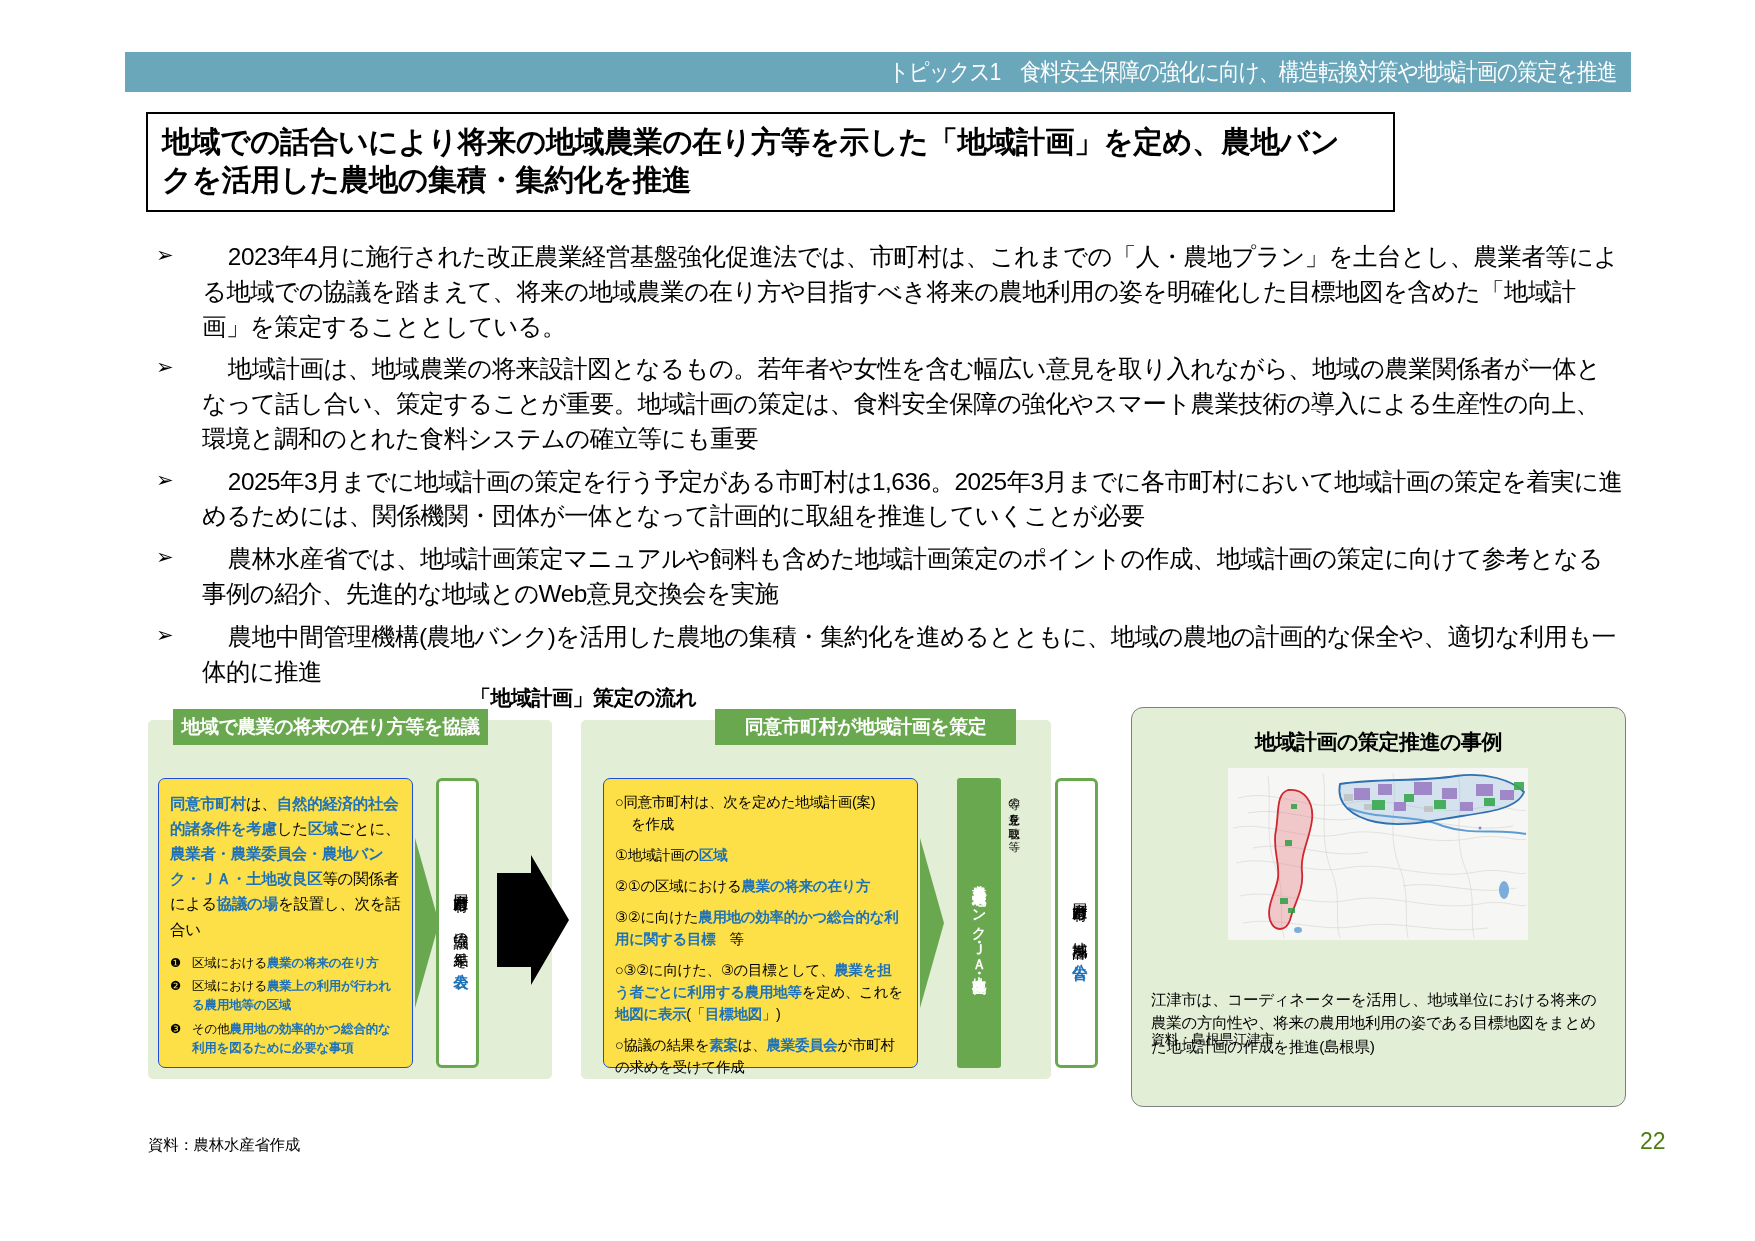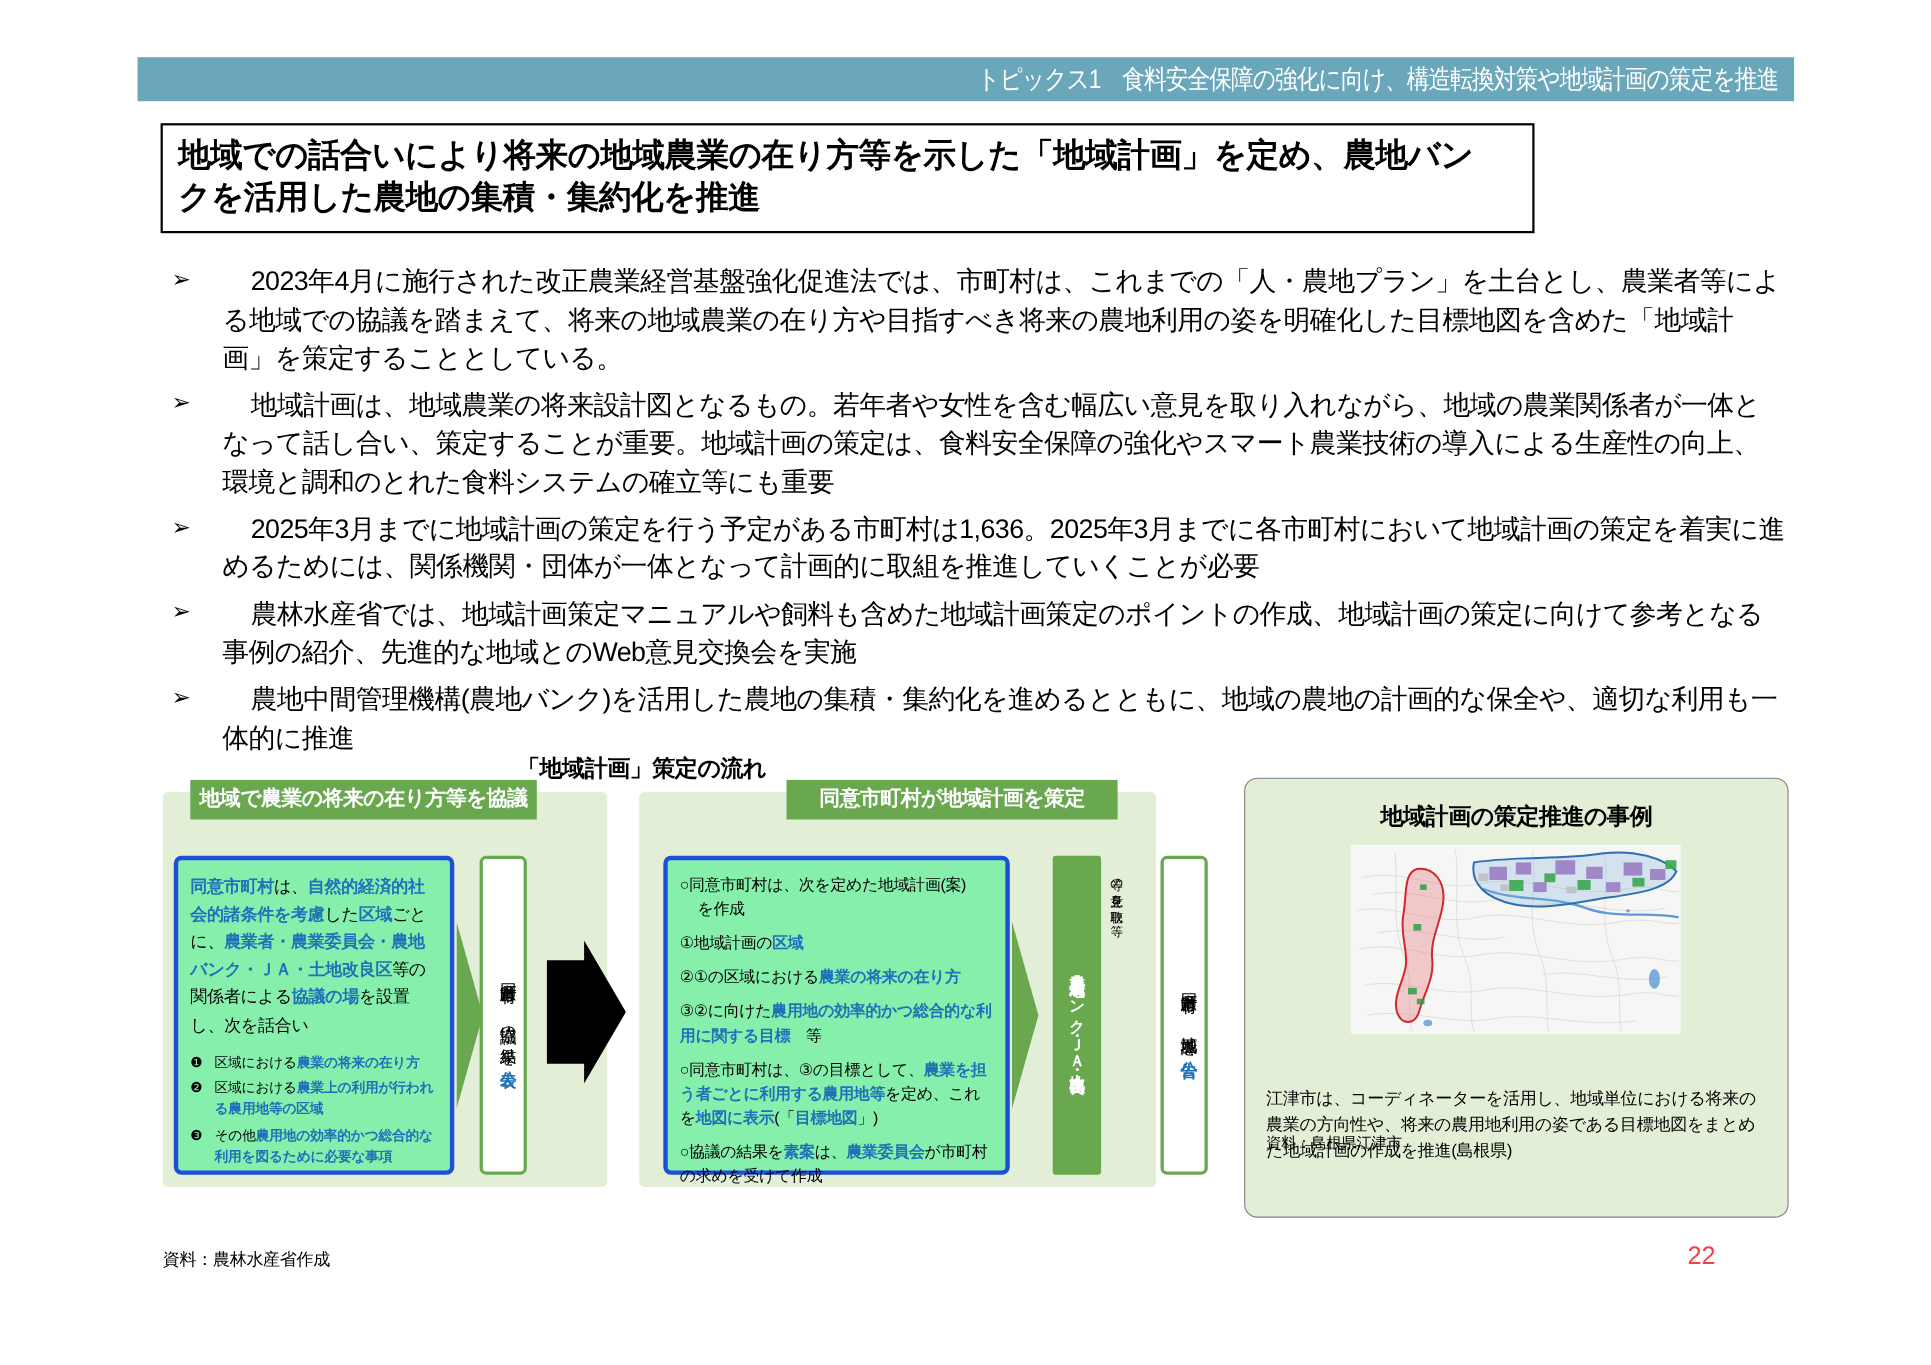--- a/index.html
+++ b/index.html
@@ -58,21 +58,21 @@
 
   .panel-head {
     position:absolute; background:#6aa84f; color:#fff; font-weight:700;
     display:flex; align-items:center; justify-content:center; text-align:center;
     letter-spacing:-0.5px; line-height:1.1;
   }
   .head-a { left:173px; top:709px; width:315px; height:36px; font-size:19px; }
   .head-b { left:715px; top:709px; width:301px; height:36px; font-size:19px; }
 
   .wbox {
-    position:absolute; background:#86efac; border:4px solid #1d4ed8; border-radius:7px;
+    position:absolute; background:#fde047; border:1px solid #1d4ed8; border-radius:7px;
   }
   .box-a { left:158px; top:778px; width:255px; height:290px; padding:12px 11px; }
   .box-b { left:603px; top:778px; width:315px; height:290px; padding:12px 11px; }
 
   .boxtext { font-size:15.5px; line-height:1.62; color:#000; letter-spacing:-0.3px; }
   .boxtext .hi { color:#1f72b8; font-weight:700; }
 
   .numlist { margin-top:12px; }
   .numrow { display:flex; margin-bottom:5px; }
   .numrow .n {
@@ -138,21 +138,21 @@
     position:absolute; left:1151px; top:1030px; width:457px;
     font-size:14px; line-height:1.4; color:#000; letter-spacing:-0.3px;
   }
 
   
   .source-note {
     position:absolute; left:148px; top:1135px; font-size:15.5px; color:#000;
     letter-spacing:-0.3px;
   }
   .page-num {
-    position:absolute; left:1534px; top:1128px; font-size:23px; color:#ef4444;
+    position:absolute; left:1640px; top:1128px; font-size:23px; color:#4d7c0f;
   }
 </style>
 </head>
 <body>
 
 <div class="page">
 
   <div class="header-bar">
     <div class="header-title">トピックス1　食料安全保障の強化に向け、構造転換対策や地域計画の策定を推進</div>
   </div>
@@ -233,21 +233,21 @@
       <div class="orow">
         <span>①地域計画の</span><span class="hi">区域</span>
       </div>
       <div class="orow">
         <span>②①の区域における</span><span class="hi">農業の将来の在り方</span>
       </div>
       <div class="orow">
         <span>③②に向けた</span><span class="hi">農用地の効率的かつ総合的な利用に関する目標</span><span>　等</span>
       </div>
       <div class="orow">
-        <span>○同意市町村は、③の目標として、</span><span class="hi">農業を担う者ごとに利用する農用地等</span><span>を定め、これを</span><span class="hi">地図に表示</span><span>(「</span><span class="hi">目標地図</span><span>」)</span>
+        <span>○③②に向けた、③の目標として、</span><span class="hi">農業を担う者ごとに利用する農用地等</span><span>を定め、これを</span><span class="hi">地図に表示</span><span>(「</span><span class="hi">目標地図</span><span>」)</span>
       </div>
       <div class="orow">
         <span>○協議の結果を</span><span class="hi">素案</span><span>は、</span><span class="hi">農業委員会</span><span>が市町村の求めを受けて作成</span>
       </div>
     </div>
   </div>
 
   <svg class="arrow-green" style="left:920px; top:838px;" width="28" height="170" viewBox="0 0 28 170">
     <polygon points="0,0 24,85 0,170" fill="#6aa84f"></polygon>
   </svg>

